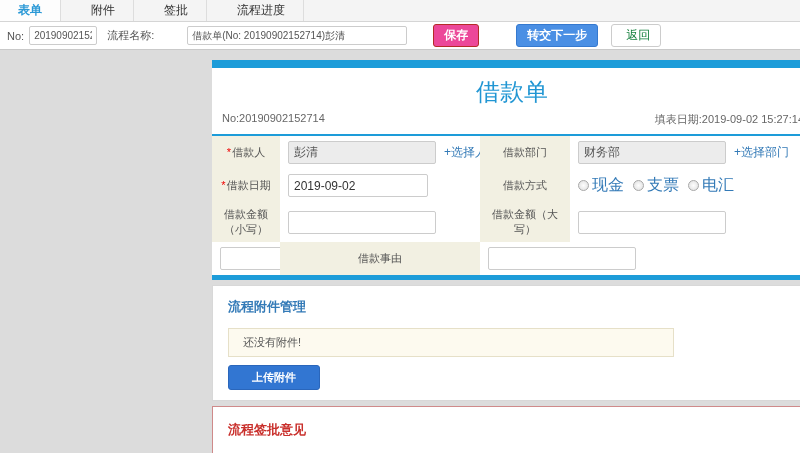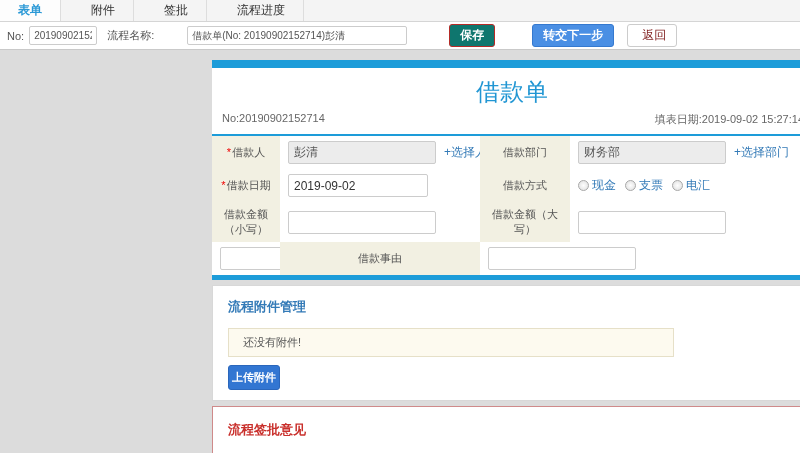--- a/index.html
+++ b/index.html
@@ -17,54 +17,54 @@
   
   .toolbar { height:28px; background:#fff; border-bottom:1px solid #c9c9c9;
              display:flex; align-items:center; padding:0 7px; font-size:11px; color:#555; }
   .tb-label { margin-right:5px; white-space:nowrap; }
   .tb-input { height:19px; border:1px solid #ccc; border-radius:2px; font-size:10px;
               color:#555; padding:0 4px; font-family:inherit; }
   .no-input { width:68px; margin-right:10px; }
   .flow-input { width:220px;margin-left:28px; }
   .btn { height:23px; border-radius:3px; font-size:12px; line-height:21px; padding:0 10px;
          border:1px solid transparent; cursor:pointer; white-space:nowrap; font-family:inherit; }
-  .btn-save { background:#0f766e; border-color:#b52b27; color:#fff; font-weight:bold; margin-left:42px; }
+  .btn-save { background:#ec4899; border-color:#b52b27; color:#fff; font-weight:bold; margin-left:26px; }
   .btn-next { background:#4a8fe4; border-color:#3579cf; color:#fff; font-weight:bold; margin-left:37px; }
-  .btn-back { background:#fff; border-color:#ccc; color:#7f1d1d; margin-left:13px;padding-left:14px; }
+  .btn-back { background:#fff; border-color:#ccc; color:#15803d; margin-left:13px;padding-left:14px; }
   
   .content { position:absolute; left:212px; top:60px; width:600px; }
   .form-panel { background:#fff; }
   .bar-top { height:8px; background:#1d9cd9; }
   .bar-bottom { height:5px; background:#1d9cd9; }
   .blue-line { height:2px; background:#1d9cd9; }
   .form-title { text-align:center; color:#2196d3; font-size:24px; padding:8px 0 2px; }
   .form-meta { display:flex; justify-content:space-between; font-size:11px; color:#666;
                padding:2px 8px 7px 10px; white-space:nowrap; }
   .form-grid { display:grid; grid-template-columns:68px 200px 90px 1fr; }
   .cell-label { background:#f2f0e2; display:flex; align-items:center; justify-content:center;
                 text-align:center; font-size:11px; color:#555; padding:5px 6px; }
   .cell-value { display:flex; align-items:center; padding:5px 0 5px 8px; gap:8px; font-size:12px; }
   .req { color:#e00; margin-right:1px; }
   .f-input { height:23px; width:148px; border:1px solid #ccc; border-radius:2px;
              font-size:12px; color:#333; padding:0 5px; font-family:inherit; background:#fff; }
   .f-input.ro { background:#ececec; color:#555; }
   .date-input { width:140px; }
   .sel-link { color:#337ab7; font-size:12px; text-decoration:none; white-space:nowrap; }
   .radio-group { display:flex; gap:9px; align-items:center; }
-  .radio-opt { display:flex; align-items:center; color:#337ab7; font-size:12px; cursor:pointer; }
+  .radio-opt { display:flex; align-items:center; color:#337ab7; font-size:16px; cursor:pointer; }
   .radio-circle { width:11px; height:11px; border-radius:50%; border:1px solid #a8a8a8;
                   background:radial-gradient(#fefefe,#ddd); display:inline-block; margin-right:3px; }
   
   .attach-panel { margin-top:5px; background:#fff; border:1px solid #d8d8d8; padding:12px 15px 10px; }
   .section-heading { font-size:13px; font-weight:bold; }
   .attach-heading { color:#337ab7; }
   .attach-alert { margin-top:12px; width:446px; border:1px solid #e6e0c8; background:#fdfaef;
                   padding:6px 14px; font-size:11px; color:#555; }
   .upload-btn { margin-top:8px; background:#3276d2; border:1px solid #2a66bb; color:#fff;
-                font-size:11px; font-weight:bold; padding:4px 3px; border-radius:3px; cursor:pointer;
+                font-size:11px; font-weight:bold; padding:4px 23px; border-radius:3px; cursor:pointer;
                 font-family:inherit; }
   
   .sign-panel { margin-top:5px; background:#fff; border:1px solid #cf8a8a; padding:14px 15px; height:140px; }
   .sign-heading { color:#c9302c; }
   .editor { margin-top:14px; width:512px; border:1px solid #c9c9c9; background:#fff; }
   .editor-toolbar { background:#fafafa; border-bottom:1px solid #d5d5d5; padding:0 7px;
                     display:flex; align-items:center; gap:8px; height:28px; }
 </style>
 </head>
 <body>

